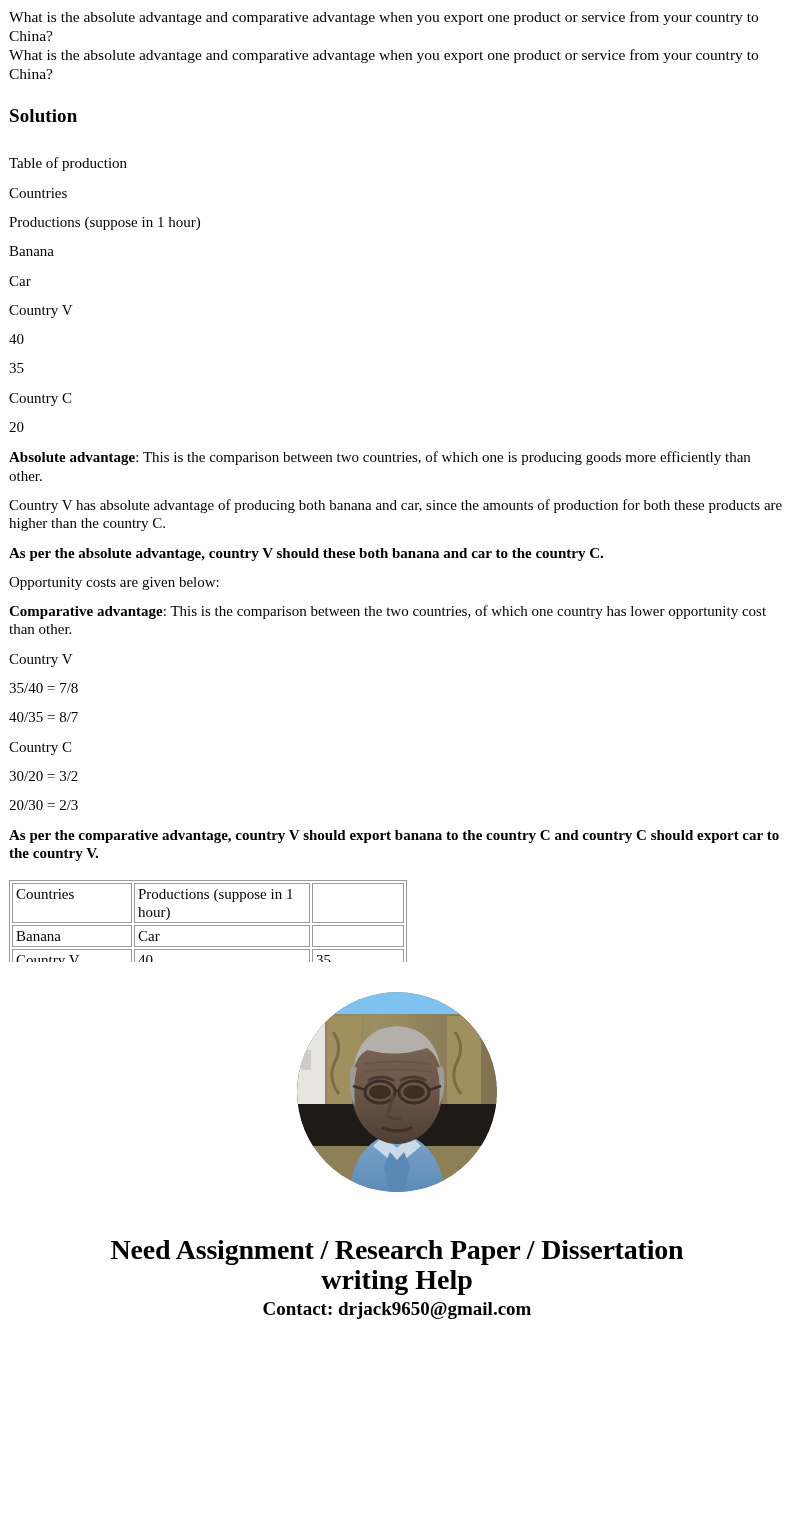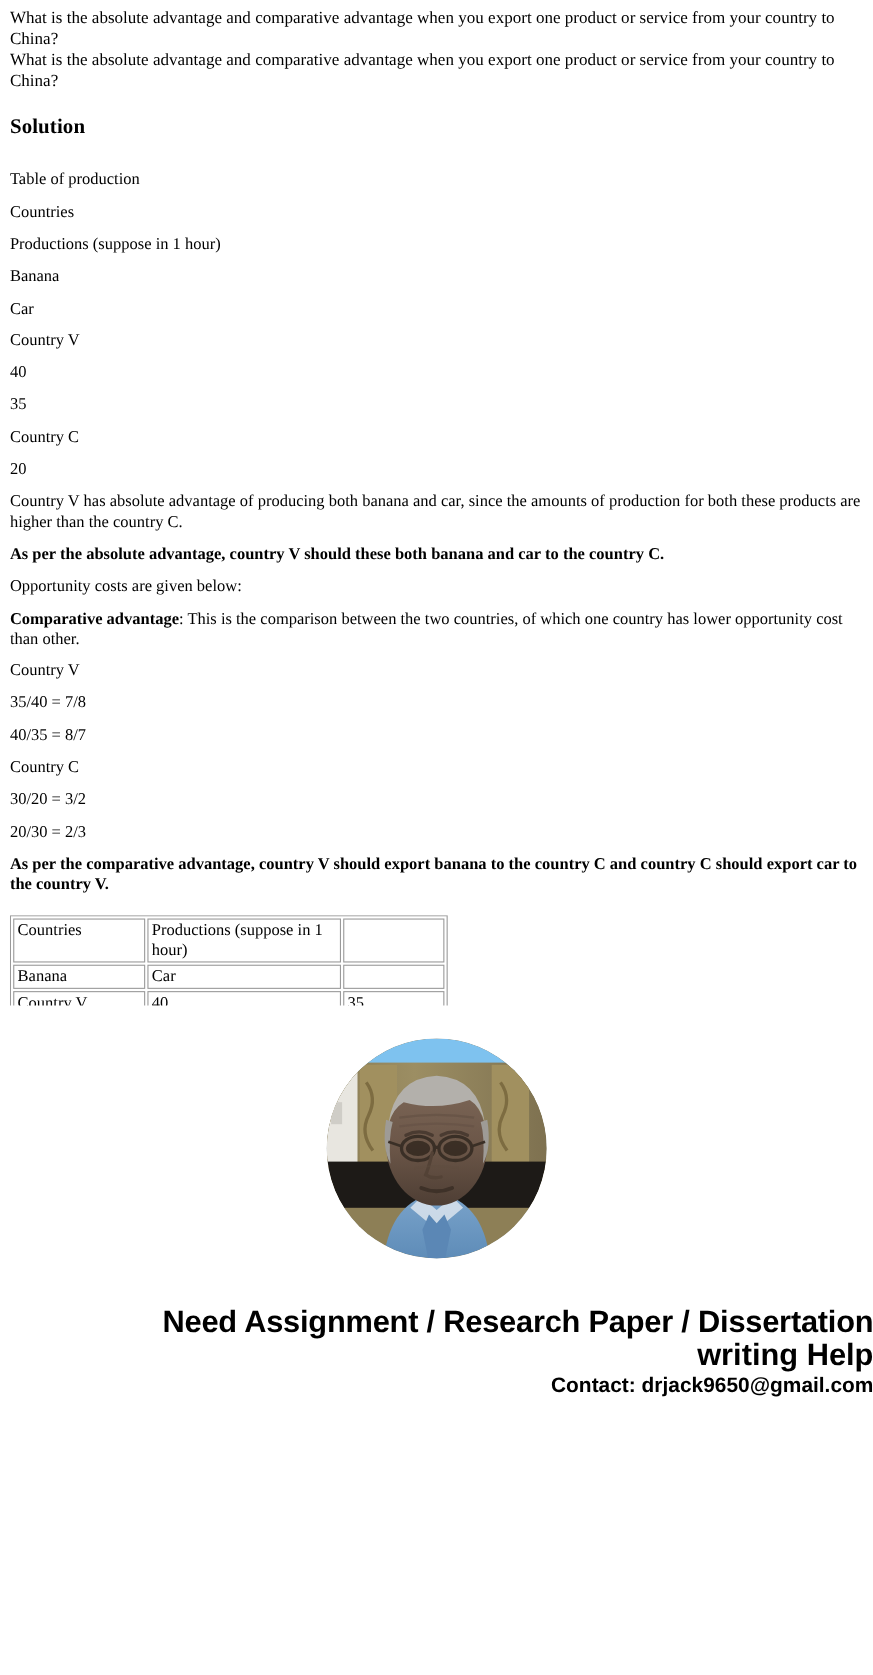--- a/index.html
+++ b/index.html
@@ -102,22 +102,22 @@
     border-radius: 50%;
     overflow: hidden;
     position: relative;
     background: #cfd6da;
   }
   .avatar svg { display: block; }
 
   
   .promo {
     width: 794px;
-    text-align: right;
-    font-family: Liberation Sans, sans-serif;
+    text-align: center;
+    font-family: Liberation Serif, serif;
     font-weight: bold;
     color: #000000;
     padding-top: 43px;
   }
   .promo .line1 {
     font-size: 28px;
     line-height: 1.08;
     display: block;
     letter-spacing: -0.2px;
   }
@@ -149,20 +149,21 @@
   <p class="para">Countries</p>
   <p class="para">Productions (suppose in 1 hour)</p>
   <p class="para">Banana</p>
   <p class="para">Car</p>
   <p class="para">Country V</p>
   <p class="para">40</p>
   <p class="para">35</p>
   <p class="para">Country C</p>
   <p class="para">20</p>
 
+  <p class="para tight"><span class="bold">Absolute advantage</span><span>: This is the comparison between two countries, of which one is producing goods more efficiently than other.</span></p>
 
   <p class="para">Country V has absolute advantage of producing both banana and car, since the amounts of production for both these products are higher than the country C.</p>
 
   <p class="para allbold">As per the absolute advantage, country V should these both banana and car to the country C.</p>
 
   <p class="para">Opportunity costs are given below:</p>
 
   <p class="para"><span class="bold">Comparative advantage</span><span>: This is the comparison between the two countries, of which one country has lower opportunity cost than other.</span></p>
   <p class="para">Country V</p>
   <p class="para">35/40 = 7/8</p>

